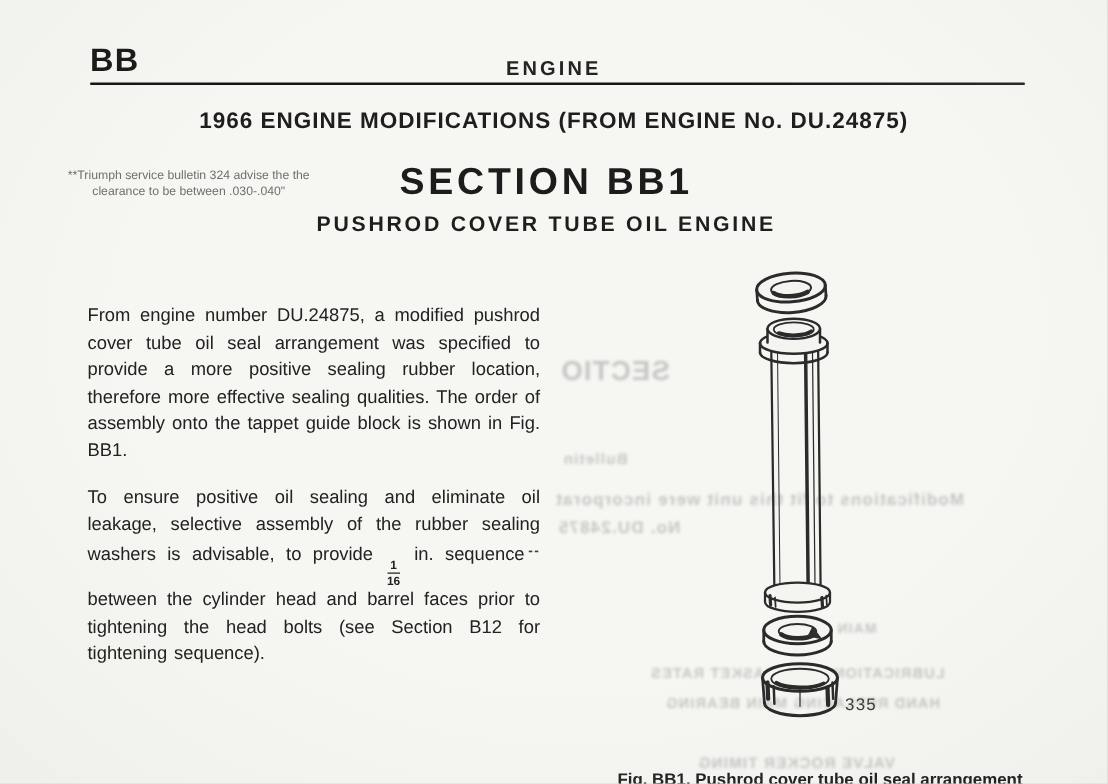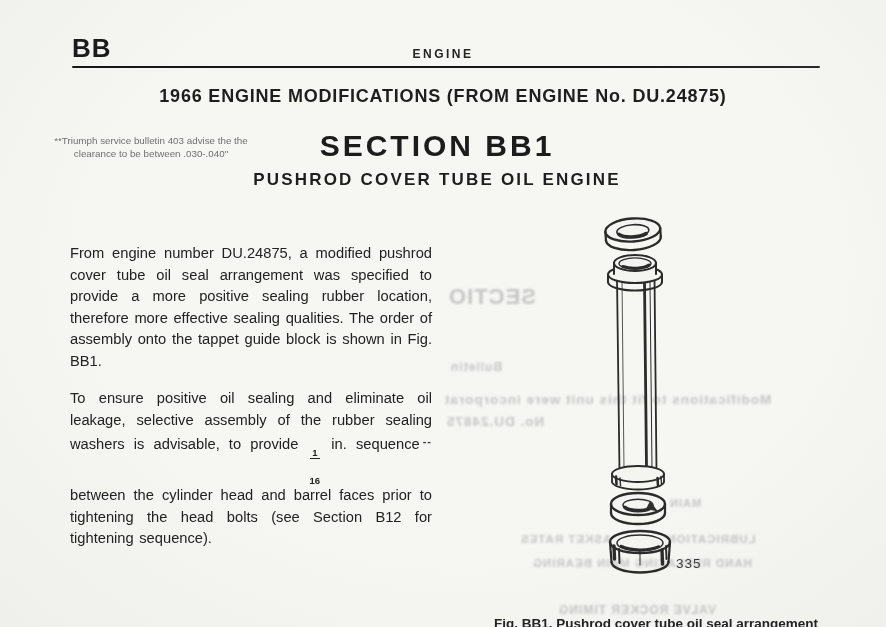--- a/index.html
+++ b/index.html
@@ -14,21 +14,21 @@
     color: #1f1f1f;
   }
   
   .h-bb {
     position: absolute; left: 72px; top: 35px;
     font-size: 26px; font-weight: 700; letter-spacing: 1px;
     color: #1b1b1b; line-height: 26px;
   }
   .h-engine {
     position: absolute; left: 0; top: 47px; width: 886px;
-    text-align: center; font-size: 12px; font-weight: 700;
+    text-align: center; font-size: 16px; font-weight: 700;
     letter-spacing: 2.5px; color: #242424;
   }
   .top-rule {
     position: absolute; left: 72px; top: 66px; width: 748px; height: 2.4px;
     background: linear-gradient(90deg,#161616 70%, #2a2a2a 100%);
     border-radius: 1px;
   }
   .main-title {
     position: absolute; left: 0; top: 86px; width: 886px;
     text-align: center; font-size: 18px; font-weight: 700;
@@ -58,21 +58,21 @@
   }
   .para {
     text-align: justify; font-size: 14.7px; line-height: 21.5px;
     margin: 16px 0 12px 0; color: #222; word-spacing: 1.5px;
   }
   .frac {
     display: inline-flex; flex-direction: column; text-align: center;
     vertical-align: -7px; line-height: 1; font-size: 9.5px; font-weight: 600;
     margin: 0 2px;
   }
-  .frac .den { border-top: 1.2px solid #222; padding-top: 17px; }
+  .frac .den { border-top: 1.2px solid #222; padding-top: 2px; }
   .marks {
     font-size: 11px; vertical-align: 4px; letter-spacing: 1px;
     color: #3c3c3c; margin-left: 3px; font-weight: 700;
   }
   
   .fig-svg { position: absolute; left: 583px; top: 216px; z-index: 2; }
   .fig-num {
     position: absolute; left: 676px; top: 556px; z-index: 3;
     font-size: 13.5px; color: #3a3a3a; letter-spacing: 1px;
   }
@@ -94,21 +94,21 @@
 
 <div class="page">
 
   <div class="h-bb">BB</div>
   <div class="h-engine">ENGINE</div>
   <div class="top-rule"></div>
 
   <div class="main-title">1966 ENGINE MODIFICATIONS (FROM ENGINE No. DU.24875)</div>
 
   <div class="note">
-    <div>**Triumph service bulletin 403 advise the the</div>
+    <div>**Triumph service bulletin 324 advise the the</div>
     <div>clearance to be between .030-.040"</div>
   </div>
 
   <div class="sec-head">SECTION BB1</div>
   <div class="sec-sub">PUSHROD COVER TUBE OIL ENGINE</div>
 
   <div class="ghost" style="left:448px; top:284px; font-size:22px;">SECTIO</div>
   <div class="ghost" style="left:450px; top:360px; font-size:12px;">Bulletin</div>
   <div class="ghost" style="left:444px; top:392px; font-size:13.5px;">Modifications to fit this unit were incorporat</div>
   <div class="ghost" style="left:446px; top:414px; font-size:13.5px;">No. DU.24875</div>

